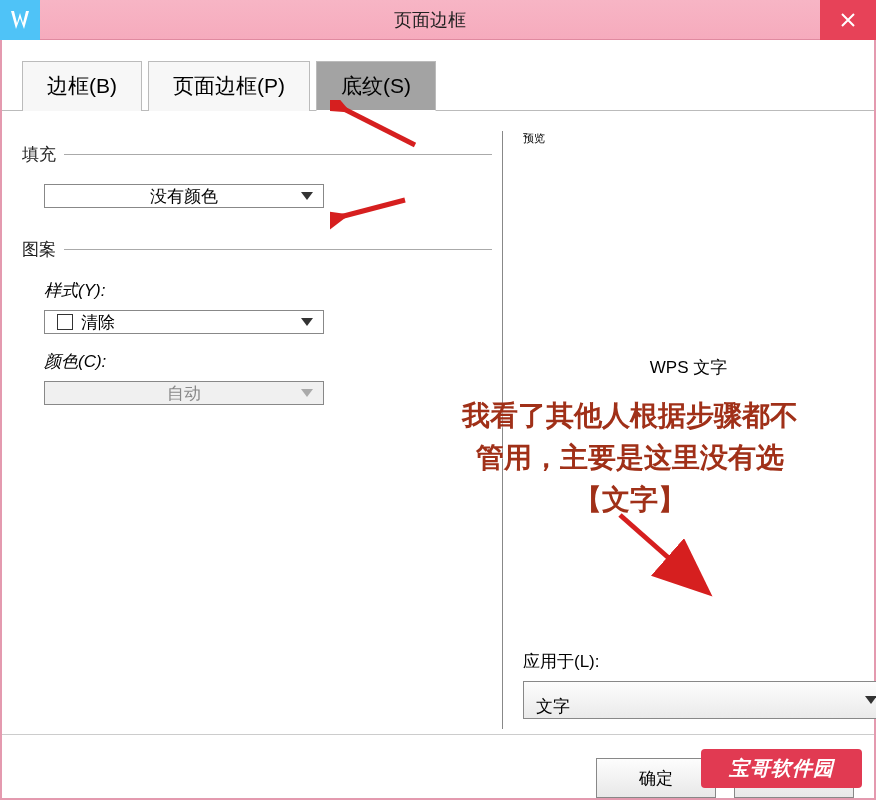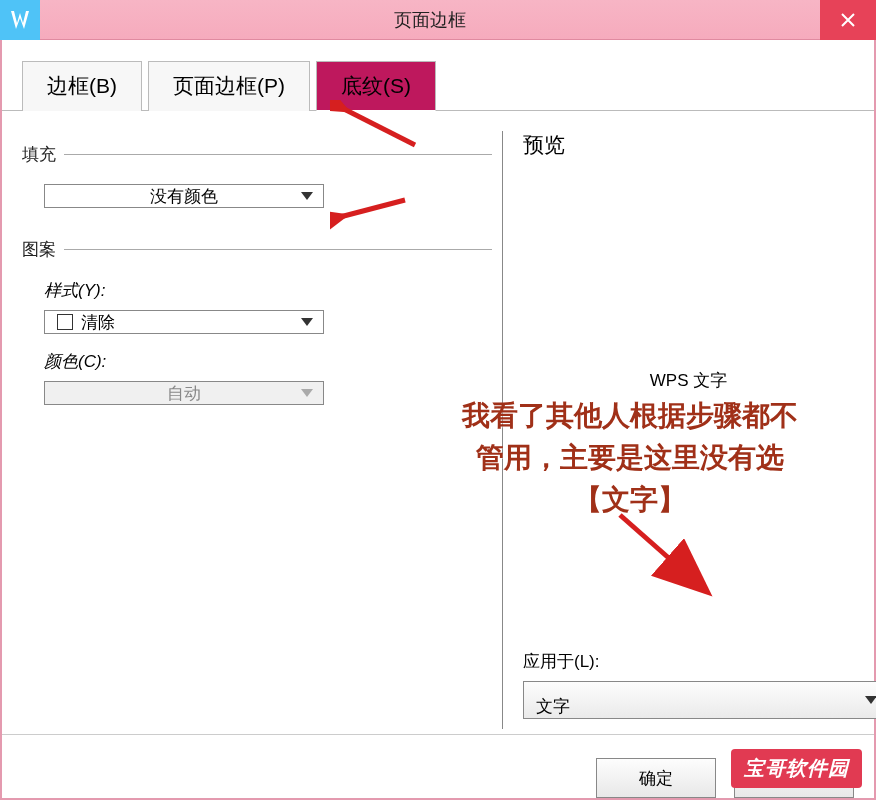--- a/index.html
+++ b/index.html
@@ -9,53 +9,53 @@
 .app-icon { width: 40px; height: 40px; background: #4fc3f7; display: flex; align-items: center; justify-content: center; color: #fff; font-weight: bold; font-size: 18px; }
 .app-icon svg { width: 24px; height: 24px; }
 .title-text { flex: 1; text-align: center; font-size: 18px; color: #222; }
 .close-btn { width: 56px; height: 40px; background: #e74258; display: flex; align-items: center; justify-content: center; cursor: pointer; }
 .close-btn svg { width: 14px; height: 14px; }
 
 .dialog-body { position: absolute; top: 40px; left: 0; right: 0; bottom: 0; border: 2px solid #e49aaf; border-top: none; background: #fff; }
 
 .tabs { display: flex; padding: 20px 20px 0 20px; border-bottom: 1px solid #bbb; position: relative; }
 .tab { padding: 10px 24px; border: 1px solid #bbb; border-bottom: none; margin-right: 6px; font-size: 21px; background: #f7f7f7; cursor: pointer; position: relative; top: 1px; }
-.tab.active { background: #be185d; border-bottom: 1px solid #fff; }
+.tab.active { background: #a3a3a3; border-bottom: 1px solid #fff; }
 
 .content { display: flex; padding: 20px; height: calc(100% - 120px); }
 .left-panel { width: 480px; padding-right: 10px; }
 .right-panel { flex: 1; border-left: 1px solid #888; padding-left: 20px; position: relative; }
 
 .group-label { font-size: 17px; color: #222; display: flex; align-items: center; margin: 12px 0 18px 0; }
 .group-label .line { flex: 1; height: 1px; background: #aaa; margin-left: 8px; }
 
 .field-label { font-size: 17px; margin: 6px 0 8px 22px; font-style: italic; }
 
 .dropdown { position: relative; margin-left: 22px; width: 280px; height: 24px; border: 1px solid #888; background: #fff; display: flex; align-items: center; padding: 0 12px; cursor: pointer; font-size: 17px; }
 .dropdown.big { width: 280px; }
 .dropdown.disabled { background: #f0f0f0; color: #888; cursor: default; }
 .dropdown.center { justify-content: center; }
 .dropdown .arrow { position: absolute; right: 10px; top: 50%; transform: translateY(-50%); width: 0; height: 0; border-left: 6px solid transparent; border-right: 6px solid transparent; border-top: 8px solid #333; }
 .dropdown.disabled .arrow { border-top-color: #aaa; }
 .dropdown .swatch { width: 16px; height: 16px; border: 1px solid #333; margin-right: 8px; background: #fff; }
 
-.preview-label { font-size: 21px; margin-bottom: 10px; }
+.preview-label { font-size: 11px; margin-bottom: 10px; }
 .preview-text { text-align: center; font-size: 17px; margin-top: 210px; }
 
 .apply-area { position: absolute; bottom: 10px; left: 20px; right: 10px; }
 .apply-dropdown { width: 365px; height: 38px; border: 1px solid #888; background: linear-gradient(#fdfdfd,#eaeaea); display: flex; align-items: flex-end; padding: 0 12px; cursor: pointer; font-size: 17px; position: relative; margin-top: 8px; }
 .apply-dropdown .arrow { position: absolute; right: 10px; top: 50%; transform: translateY(-50%); width: 0; height: 0; border-left: 6px solid transparent; border-right: 6px solid transparent; border-top: 8px solid #333; }
 
 .footer { position: absolute; bottom: 0; left: 0; right: 0; height: 64px; border-top: 1px solid #ccc; display: flex; justify-content: flex-end; align-items: flex-end; padding-right: 20px; gap: 18px; }
 .btn { width: 120px; height: 40px; border: 1px solid #888; background: linear-gradient(#fdfdfd,#e8e8e8); font-size: 17px; cursor: pointer; display: flex; align-items: center; justify-content: center; }
 
 .red-arrow { position: absolute; pointer-events: none; }
 .annotation { position: absolute; color: #a03018; font-size: 28px; font-weight: 600; text-align: center; line-height: 1.5; pointer-events: none; text-shadow: 1px 1px 0 rgba(255,255,255,0.4); }
 
-.watermark { position: absolute; bottom: 12px; right: 14px; background: #e13a52; color: #fff; font-size: 20px; font-weight: bold; padding: 6px 13px; border-radius: 4px; font-style: italic; letter-spacing: 1px; margin-top: 12px; }
+.watermark { position: absolute; bottom: 12px; right: 14px; background: #e13a52; color: #fff; font-size: 20px; font-weight: bold; padding: 6px 28px; border-radius: 4px; font-style: italic; letter-spacing: 1px; margin-top: 12px; }
 </style>
 </head>
 <body>
 
 <div class="titlebar">
   <div class="app-icon">
     <svg viewBox="0 0 24 24">
         <path fill="#fff" d="M3 3 L8 21 L12 10 L16 21 L21 3 L18 3 L15 15 L12 5 L9 15 L6 3 Z"></path>
       </svg>
   </div>

